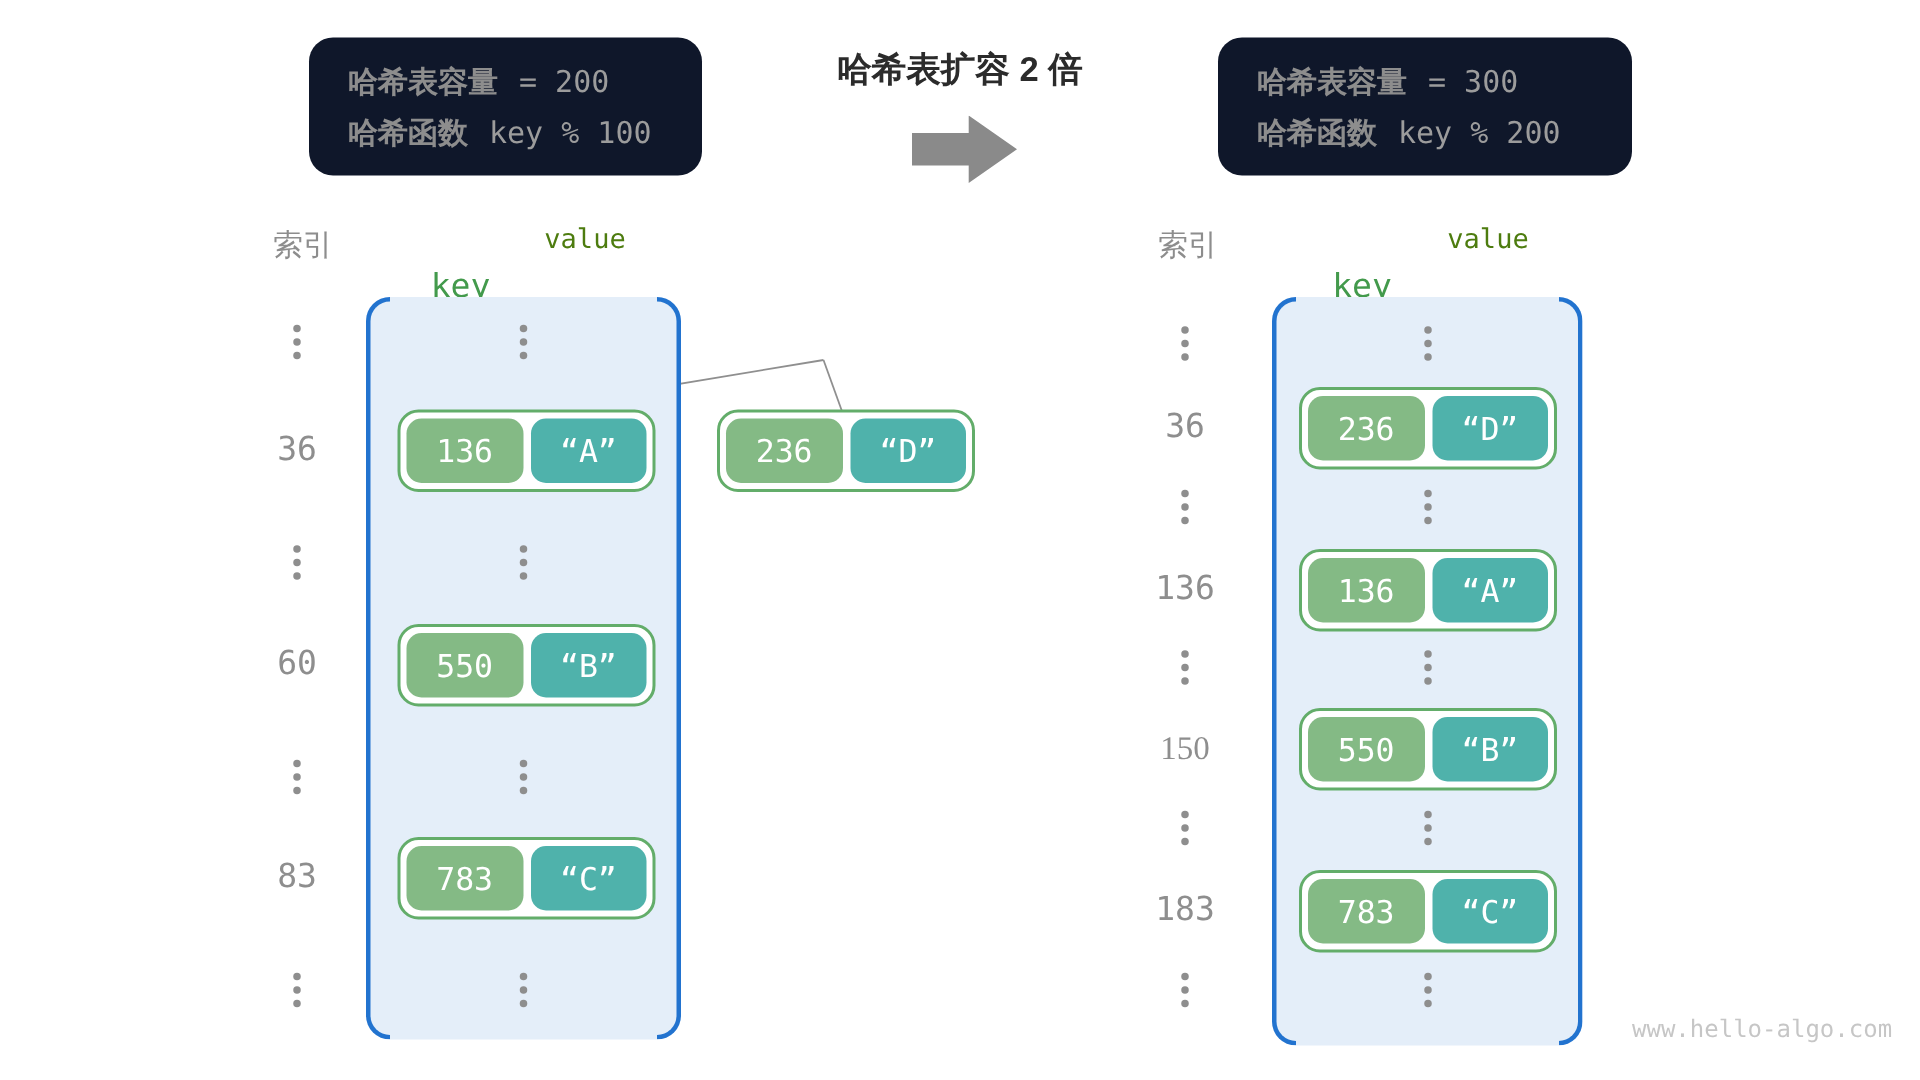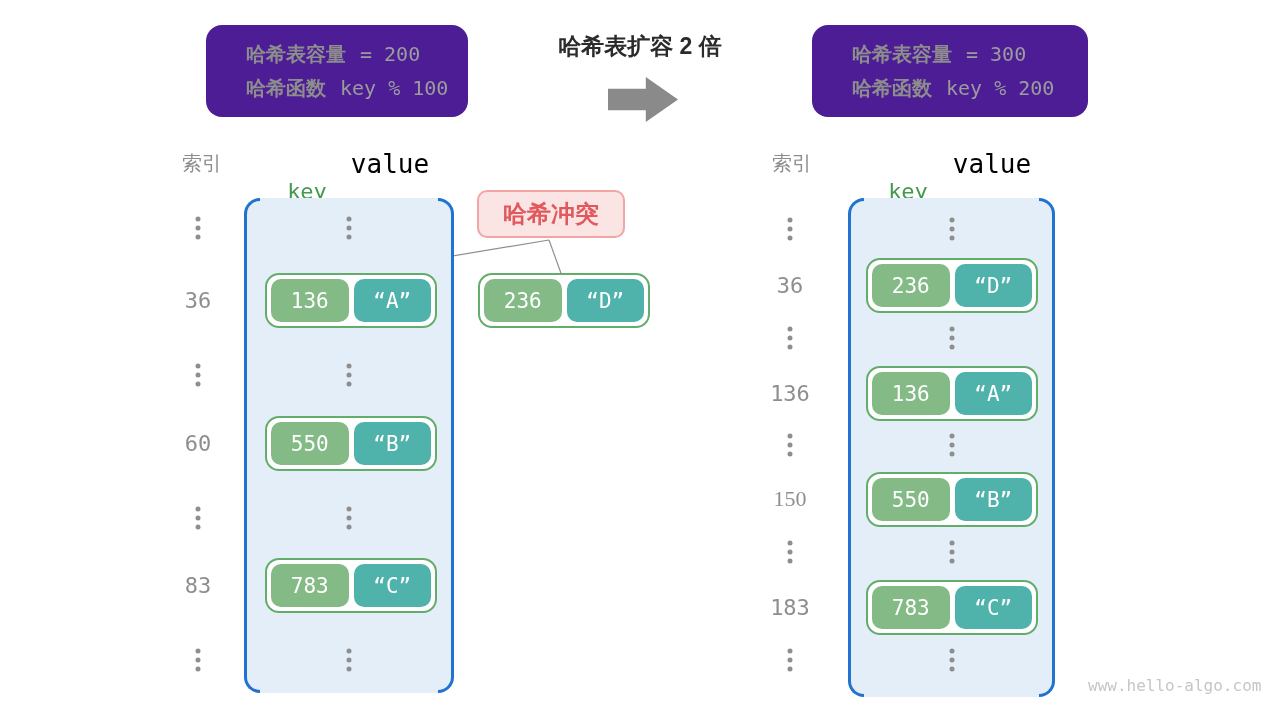--- a/index.html
+++ b/index.html
@@ -4,42 +4,42 @@
 <style>
   html,body { margin:0; padding:0; background:#fff; }
   .stage {
     position:relative; width:1280px; height:720px; background:#ffffff;
     overflow:hidden; font-family:"DejaVu Sans Mono", monospace;
   }
   .lines-layer { position:absolute; left:0; top:0; pointer-events:none; }
 
   
   .info-box {
-    position:absolute; background:#4c1d95; border-radius:16px;
+    position:absolute; background:#0f172a; border-radius:16px;
     display:flex; flex-direction:column; justify-content:center; gap:7px;
-    padding:0 40px; box-sizing:border-box;
+    padding:0 26px; box-sizing:border-box;
   }
   .info-line { display:flex; gap:14px; align-items:baseline; white-space:nowrap; }
   .info-label { font-family:"Liberation Sans", sans-serif; font-weight:bold; font-size:20px; color:#8d8d8d; }
   .info-value { font-family:"DejaVu Sans Mono", monospace; font-size:20px; color:#9c9c9c; }
 
   .big-title {
     position:absolute; font-family:"Liberation Sans", sans-serif; font-weight:bold;
     font-size:23px; color:#2b2b2b; text-align:center; white-space:nowrap;
   }
   .arrow-right {
     position:absolute; background:#8a8a8a;
     clip-path:polygon(0 26%, 54% 26%, 54% 0, 100% 50%, 54% 100%, 54% 74%, 0 74%);
   }
 
   
   .col-header { position:absolute; transform:translateX(-50%); white-space:nowrap; }
   .hdr-index { font-family:"Liberation Sans", sans-serif; font-size:20px; color:#8d8d8d; }
   .hdr-key   { font-size:22px; color:#439a4c;margin-top:30px; }
-  .hdr-value { font-size:26px; color:#000000; }
+  .hdr-value { font-size:18px; color:#4d7c0f; }
 
   
   .table-box { position:absolute; background:#e4eef9; border-radius:16px; }
   .bracket { position:absolute; top:0; bottom:0; width:16px; box-sizing:border-box; }
   .bracket-left {
     left:0; border-left:3px solid #2273cf; border-top:3px solid #2273cf;
     border-bottom:3px solid #2273cf; border-radius:16px 0 0 16px;
   }
   .bracket-right {
     right:0; border-right:3px solid #2273cf; border-top:3px solid #2273cf;
@@ -171,21 +171,20 @@
   <div class="pair" style="left:265px; top:558px;">
     <div class="cell key-cell">783</div>
     <div class="cell value-cell">“C”</div>
   </div>
   <div class="vdots" style="left:349px; top:660px;">
       <i></i>
       <i></i>
       <i></i>
     </div>
 
-  <div class="callout" style="left:477px; top:190px; width:148px; height:48px;">哈希冲突</div>
   <div class="pair" style="left:478px; top:273px;">
     <div class="cell key-cell">236</div>
     <div class="cell value-cell">“D”</div>
   </div>
 
   <div class="col-header hdr-index" style="left:792px; top:150px;">索引</div>
   <div class="col-header hdr-key" style="left:908px; top:149px;">key</div>
   <div class="col-header hdr-value" style="left:992px; top:149px;">value</div>
 
   <div class="table-box" style="left:848px; top:198px; width:207px; height:499px;">

